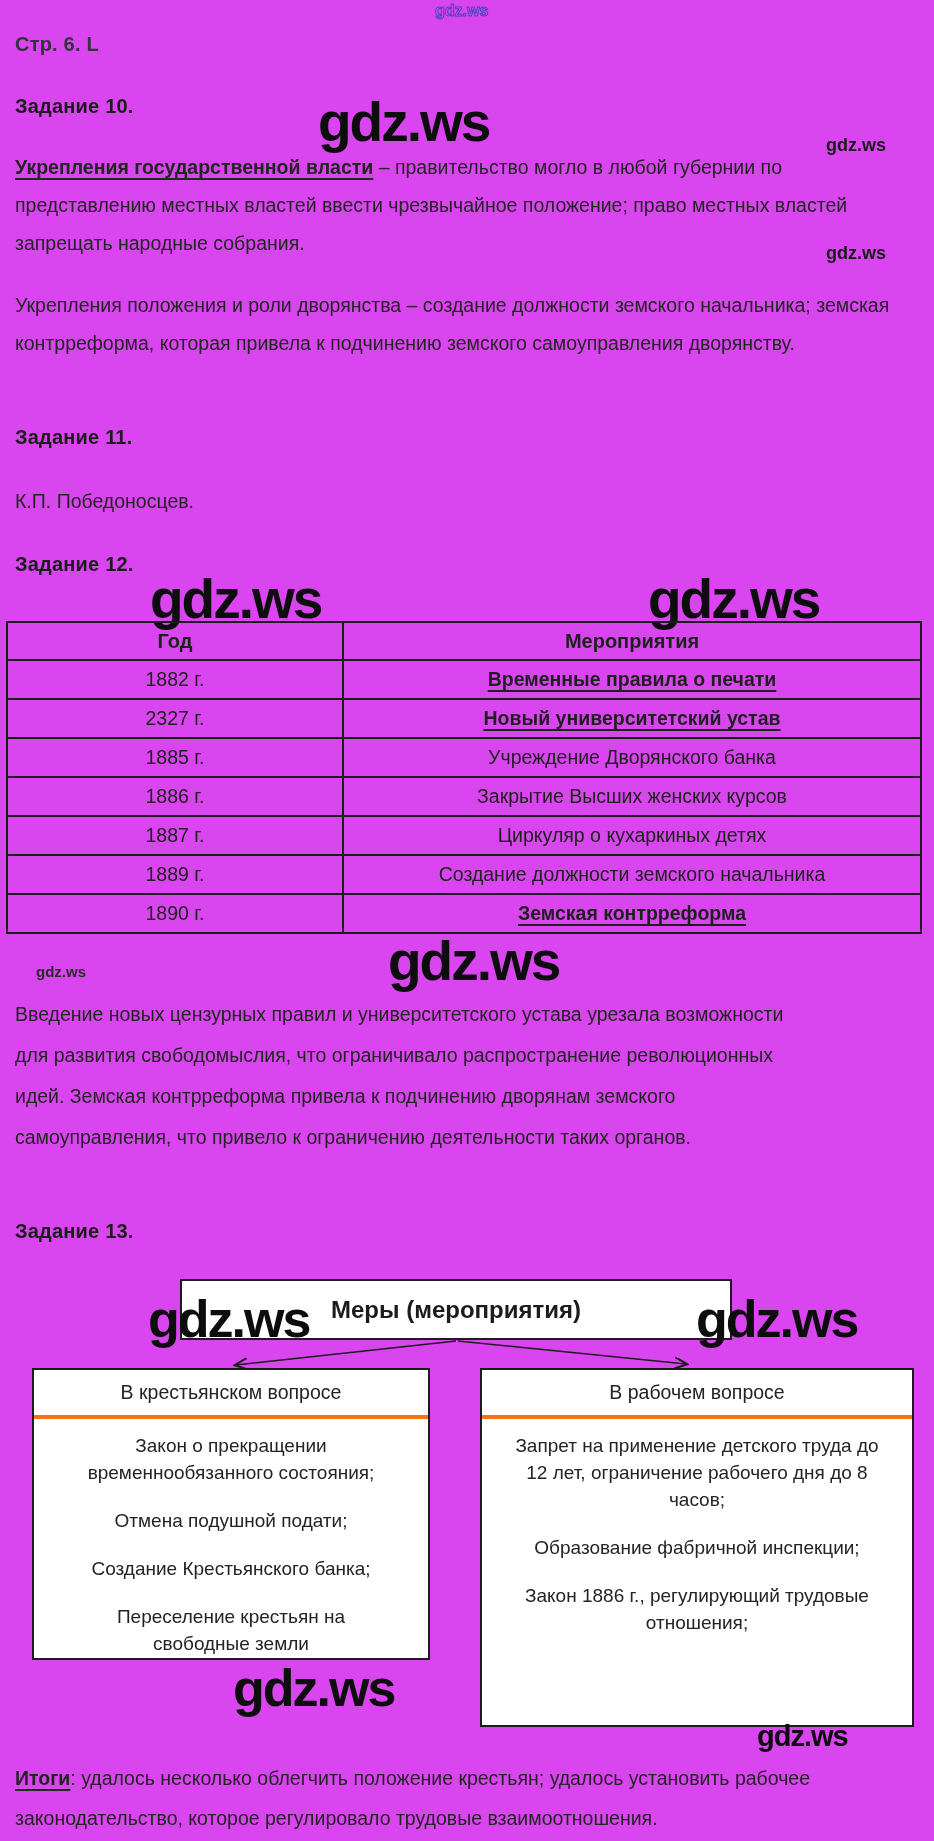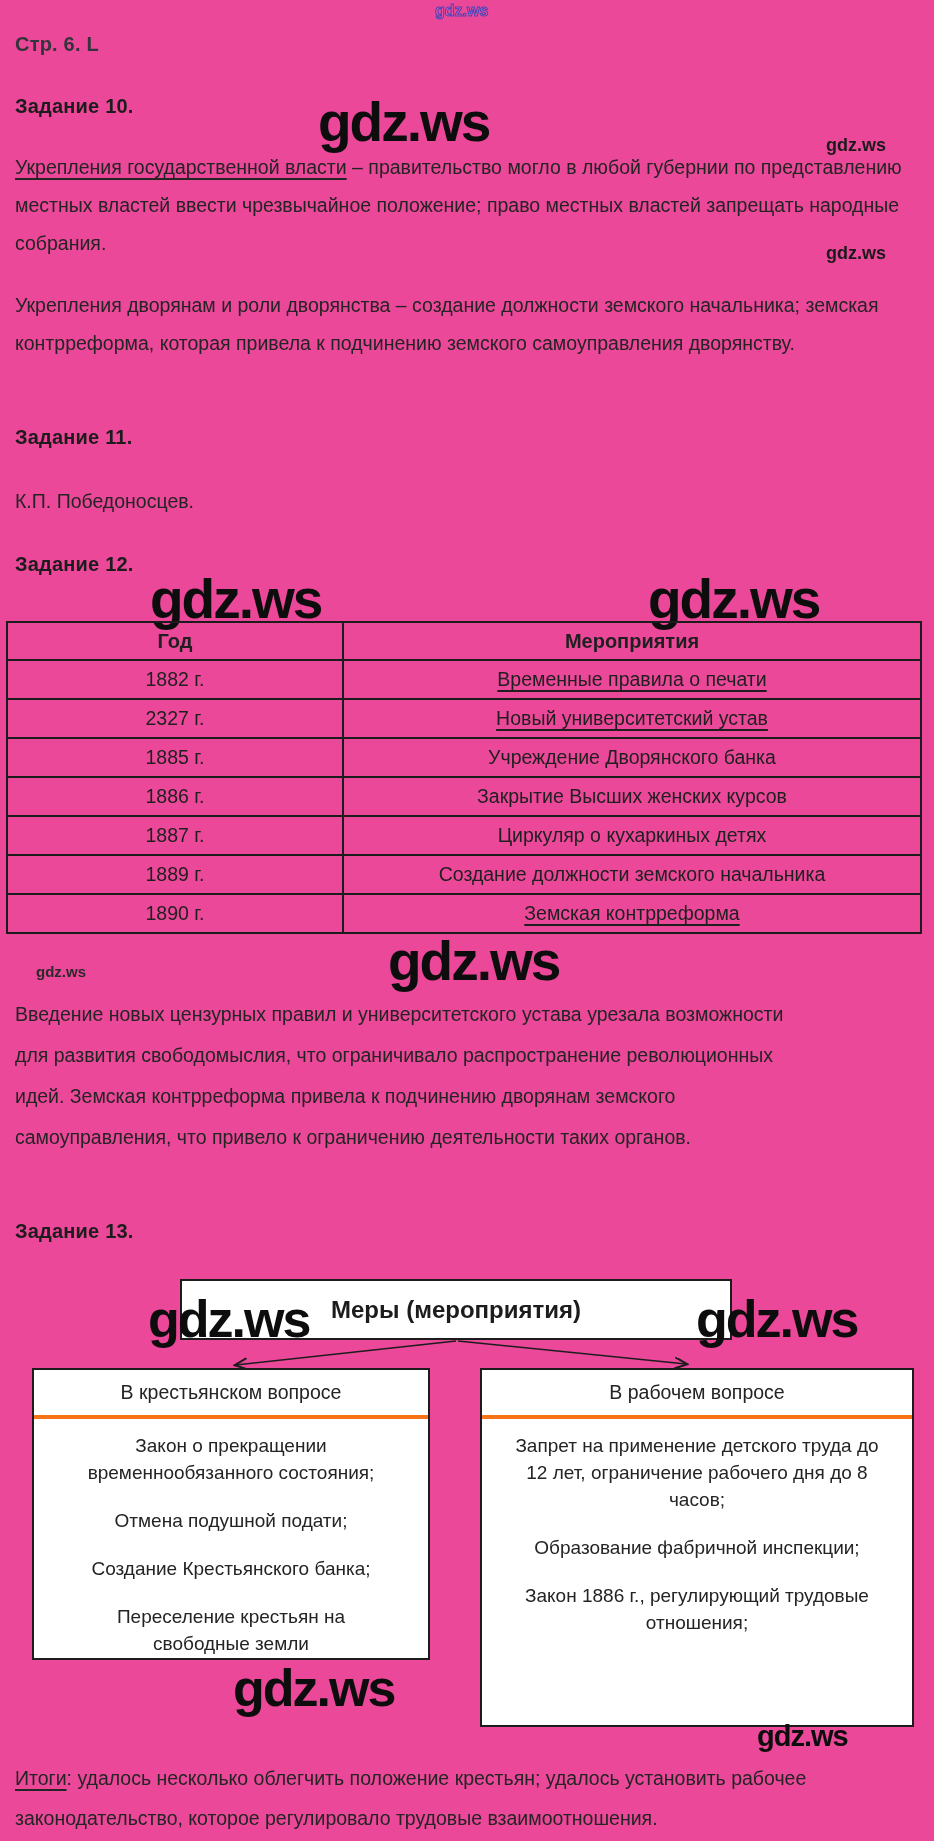--- a/index.html
+++ b/index.html
@@ -1,34 +1,34 @@
 <!DOCTYPE html>
 <html><head>
 <meta charset="utf-8">
 <style>
   html,body{margin:0;padding:0;background:#e8e8e8;}
   .page{
     position:relative;
     width:934px;height:1841px;
-    background:#ec4899;
+    background:#d946ef;
     font-family:"Liberation Sans", sans-serif;
     color:#1f1f1f;
     overflow:hidden;
   }
   
   .h-task{
     position:absolute;left:15px;
     font-size:20px;font-weight:bold;color:#1c1c1c;
     letter-spacing:.2px;
   }
   .para{
     position:absolute;left:15px;
     font-size:19.5px;line-height:38px;color:#242424;
   }
-  .u{ text-decoration:underline; text-underline-offset:4px; text-decoration-thickness:1.5px; }
+  .u{ text-decoration:underline; text-underline-offset:4px; text-decoration-thickness:1.5px;font-weight:bold; }
   
   .wm{ position:absolute; white-space:nowrap; pointer-events:none; }
   .wm-blue{
     top:2px;left:435px;
     font-size:16px;font-weight:bold;
     color:rgba(255,255,255,.05);
     -webkit-text-stroke:1px #4646ba;
   }
   .wm-big{
     font-size:55px;font-weight:600;letter-spacing:-2px;color:#0d0d0d;
@@ -92,21 +92,21 @@
   <div class="h-task" style="top:33px;color:#34343c;">Стр. 6. L</div>
 
   <div class="h-task" style="top:95px;">Задание 10.</div>
   <div class="wm wm-big" style="left:318px;top:95px;">gdz.ws</div>
   <div class="wm wm-small" style="left:826px;top:136px;">gdz.ws</div>
 
   <div class="para" style="top:148px;width:889px;"><span class="u">Укрепления государственной власти</span><span> – правительство могло в любой губернии по представлению местных властей ввести чрезвычайное положение; право местных властей запрещать народные собрания.</span></div>
 
   <div class="wm wm-small" style="left:826px;top:244px;">gdz.ws</div>
 
-  <div class="para" style="top:286px;width:889px;">Укрепления дворянам и роли дворянства – создание должности земского начальника; земская контрреформа, которая привела к подчинению земского самоуправления дворянству.</div>
+  <div class="para" style="top:286px;width:889px;">Укрепления положения и роли дворянства – создание должности земского начальника; земская контрреформа, которая привела к подчинению земского самоуправления дворянству.</div>
 
   <div class="h-task" style="top:426px;">Задание 11.</div>
   <div class="para" style="top:482px;width:889px;">К.П. Победоносцев.</div>
 
   <div class="h-task" style="top:553px;">Задание 12.</div>
   <div class="wm wm-big" style="left:150px;top:572px;">gdz.ws</div>
   <div class="wm wm-big" style="left:648px;top:572px;">gdz.ws</div>
 
   <table class="events">
     <colgroup>

